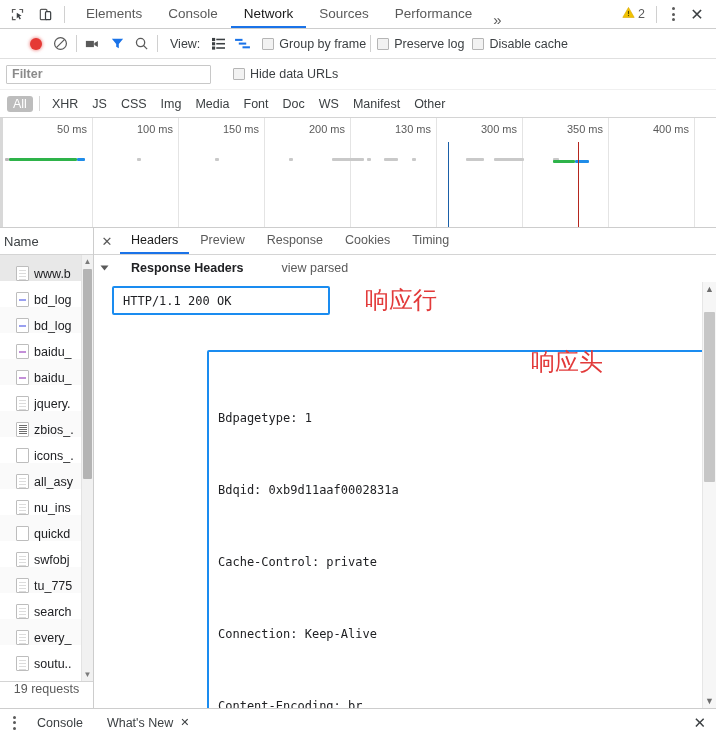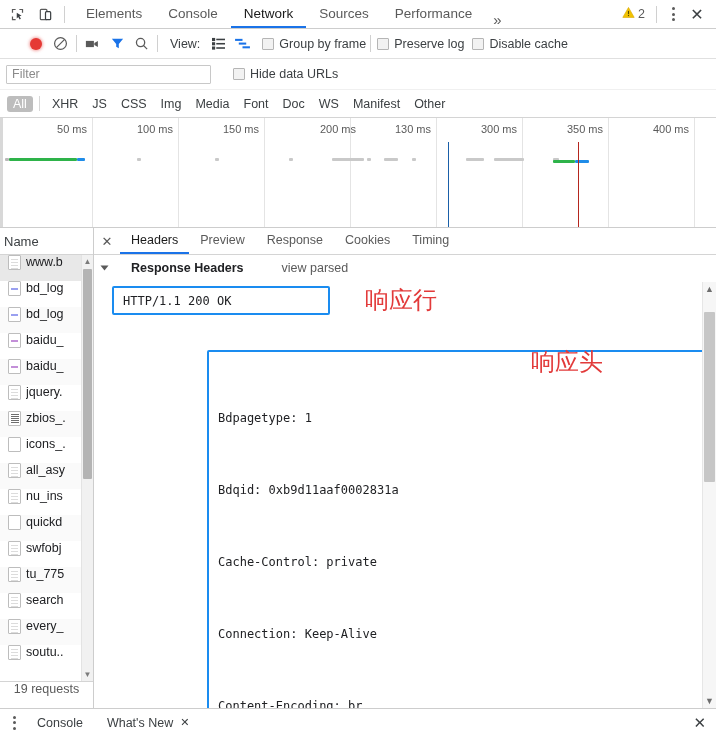--- a/index.html
+++ b/index.html
@@ -65,20 +65,21 @@
   .filter-row {
     position: absolute; top: 59px; left: 0; width: 716px; height: 31px;
     background: #fff; display: flex; align-items: center; padding-left: 6px;
     border-bottom: 1px solid #f0f0f0;
   }
   .filter-input {
     width: 205px; height: 19px; border: 1px solid #c8c8c8; border-radius: 1px;
     background: #fff; font-size: 12.5px; color: #777; padding: 0 5px;
     font-family: "Liberation Sans", sans-serif;
     outline: none;
+    font-weight: bold;
   }
   .filter-input::placeholder { color: #8a8a8a; }
 
   
   .type-row {
     position: absolute; top: 90px; left: 0; width: 716px; height: 28px;
     background: #fff; display: flex; align-items: center; padding-left: 7px;
     border-bottom: 1px solid #d4d4d4;
   }
   .type-pill {
@@ -106,22 +107,22 @@
   
   .lower { position: absolute; top: 228px; left: 0; width: 716px; height: 480px; display: flex; }
 
   .reqlist { width: 94px; height: 480px; border-right: 1px solid #cdcdcd; background: #fff; position: relative; overflow: hidden; }
   .reqlist-head {
     height: 27px; display: flex; align-items: center; padding-left: 4px;
     font-size: 13px; color: #3c4043; border-bottom: 1px solid #d4d4d4; background: #fff;
   }
   .reqrows { position: absolute; top: 27px; left: 0; right: 0; bottom: 27px; overflow: hidden; }
   .reqrow {
-    height: 26px; display: flex; align-items: flex-start; gap: 5px;
-    padding-left: 8px; font-size: 12.5px; color: #202124; white-space: nowrap;
+    height: 26px; display: flex; align-items: flex-end; gap: 5px;
+    padding-left: 16px; font-size: 12.5px; color: #202124; white-space: nowrap;
     cursor: pointer;
   }
   .reqrow.alt { background: #fafafa; }
   .reqrow.sel { background: #e8e8e8; }
   .fileicon {
     width: 13px; height: 15px; flex: 0 0 13px; border: 1px solid #bdbdbd; background: #fff;
     position: relative; border-radius: 1px;
   }
   .fileicon.lines::before {
     content: ""; position: absolute; left: 2px; right: 2px; top: 3px; height: 1px;
@@ -375,21 +376,21 @@
     <div class="ov-divider" style="left:264px;"></div>
     <div class="ov-divider" style="left:350px;"></div>
     <div class="ov-divider" style="left:436px;"></div>
     <div class="ov-divider" style="left:522px;"></div>
     <div class="ov-divider" style="left:608px;"></div>
     <div class="ov-divider" style="left:694px;"></div>
 
     <div class="ov-tick-label" style="left:92px;">50 ms</div>
     <div class="ov-tick-label" style="left:178px;">100 ms</div>
     <div class="ov-tick-label" style="left:264px;">150 ms</div>
-    <div class="ov-tick-label" style="left:350px;margin-left:11px;">200 ms</div>
+    <div class="ov-tick-label" style="left:350px;">200 ms</div>
     <div class="ov-tick-label" style="left:436px;">130 ms</div>
     <div class="ov-tick-label" style="left:522px;">300 ms</div>
     <div class="ov-tick-label" style="left:608px;">350 ms</div>
     <div class="ov-tick-label" style="left:694px;">400 ms</div>
 
     <div class="bar" style="left:5px;  top:40px; width:4px;  background:#b8b8b8;"></div>
     <div class="bar" style="left:9px;  top:40px; width:68px; background:#2eb34a;"></div>
     <div class="bar" style="left:77px; top:40px; width:8px;  background:#1f8ce8;"></div>
     <div class="bar" style="left:137px;top:40px; width:4px;  background:#c9c9c9;"></div>
     <div class="bar" style="left:215px;top:40px; width:4px;  background:#c9c9c9;"></div>

